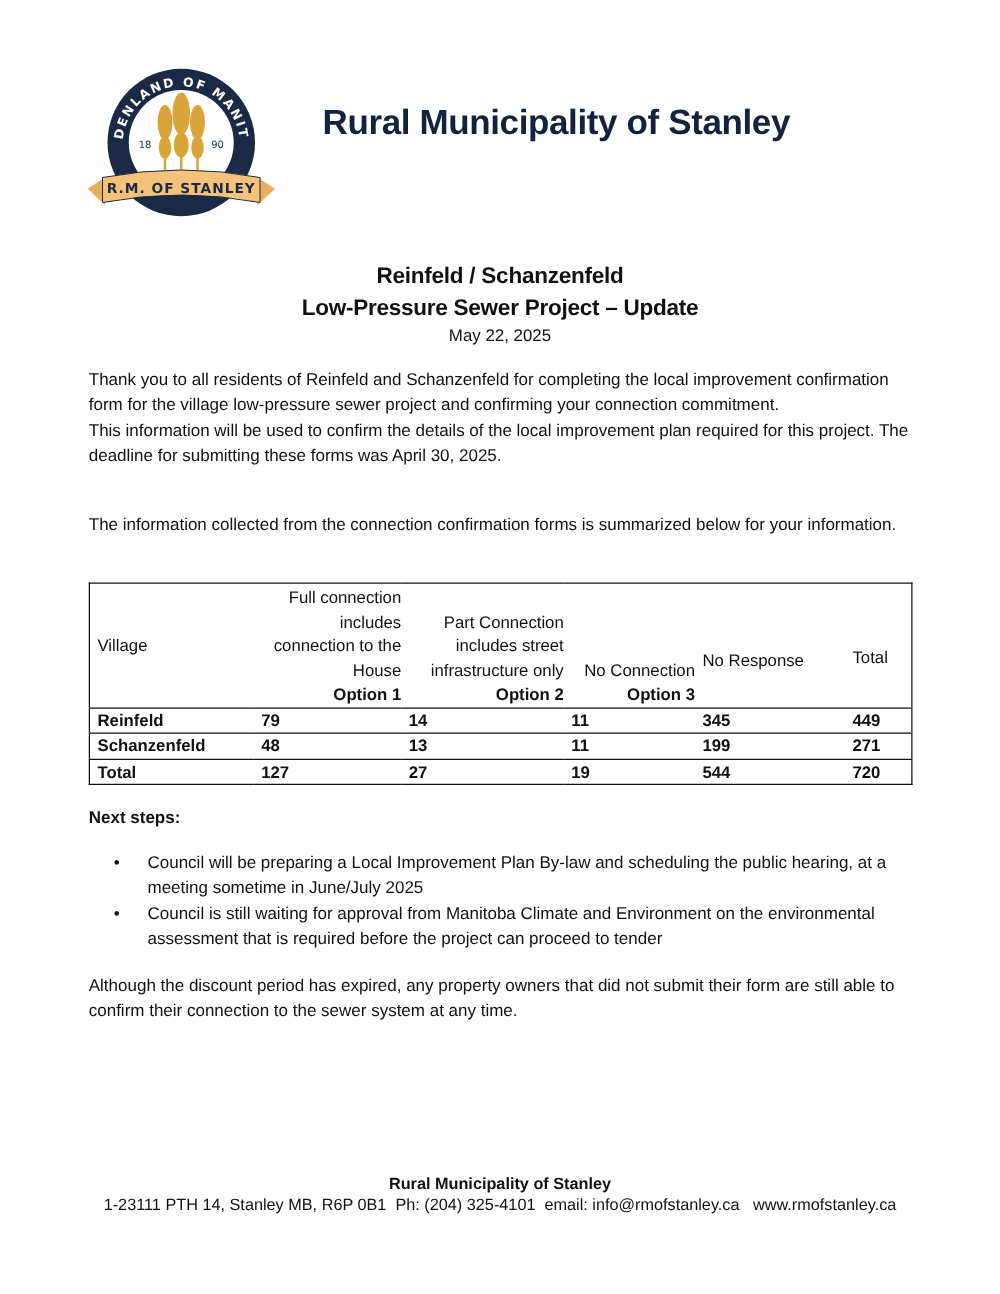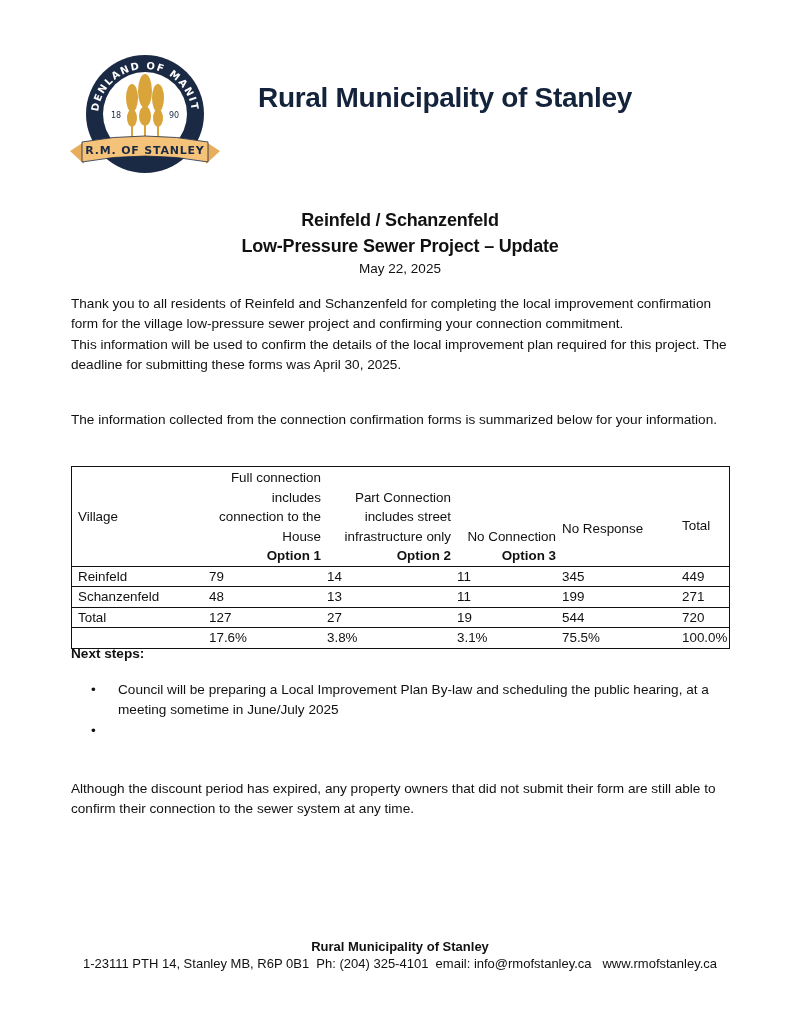--- a/index.html
+++ b/index.html
@@ -13,21 +13,21 @@
     .date { font-size: 13.5px; line-height: 20px; }
     .body { position: absolute; left: 71px; width: 660px; font-size: 13.6px; line-height: 20.3px; }
     .p1 { top: 294px; }
     .p2 { top: 410px; }
     table.summary { position: absolute; left: 71px; top: 466px; width: 659px; border-collapse: collapse;
                     font-size: 13.4px; line-height: 19.5px; border: 1.6px solid #111; }
     table.summary td, table.summary th { padding: 0 0 0 6px; text-align: left; font-weight: normal; vertical-align: middle; }
     table.summary th.bottom { vertical-align: bottom; text-align: right; }
     table.summary th.mid { vertical-align: middle; }
     table.summary tr.head th { padding-top: 1px; padding-bottom: 0; border-bottom: 1.4px solid #111; }
-    table.summary tr.row td { border-bottom: 1.4px solid #111; height: 19px; }
+    table.summary tr.row td { border-bottom: 1.4px solid #111; height: 19px; font-weight: bold; }
     table.summary tr.row:last-child td { border-bottom: none; }
     .opt { font-weight: bold; display: block; }
     .col0 { width: 125px; margin-left: 20px; } .col1 { width: 112px; } .col2 { width: 124px; }
     .col3 { width: 99px; } .col4 { width: 114px; }
     .next-label { position: absolute; left: 71px; top: 646px; font-size: 13.6px; font-weight: bold; }
     ul.steps { position: absolute; left: 71px; top: 680px; width: 660px; margin: 0; padding: 0;
                list-style: none; font-size: 13.6px; line-height: 20.3px; }
     ul.steps li { position: relative; padding-left: 47px; }
     ul.steps li .bullet { position: absolute; left: 20px; top: 0; }
     .p3 { top: 779px; }
@@ -127,40 +127,33 @@
     <td>271</td>
   </tr>
   <tr class="row">
     <td>Total</td>
     <td>127</td>
     <td>27</td>
     <td>19</td>
     <td>544</td>
     <td>720</td>
   </tr>
-  <tr class="row">
-    <td></td>
-    <td>17.6%</td>
-    <td>3.8%</td>
-    <td>3.1%</td>
-    <td>75.5%</td>
-    <td>100.0%</td>
-  </tr>
 </tbody>
   </table>
 
 <div class="next-label">Next steps:</div>
 
 <ul class="steps">
   <li>
     <span class="bullet">•</span>
     <span>Council will be preparing a Local Improvement Plan By-law and scheduling the public hearing, at a meeting sometime in June/July 2025</span>
   </li>
   <li>
     <span class="bullet">•</span>
+    <span>Council is still waiting for approval from Manitoba Climate and Environment on the environmental assessment that is required before the project can proceed to tender</span>
   </li>
 </ul>
 
 <div class="body p3">Although the discount period has expired, any property owners that did not submit their form are still able to confirm their connection to the sewer system at any time.</div>
 
 <div class="footer">
   <div class="fname">Rural Municipality of Stanley</div>
   <div class="faddr">1-23111 PTH 14, Stanley MB, R6P 0B1  Ph: (204) 325-4101  email: info@rmofstanley.ca   www.rmofstanley.ca</div>
 </div>
 

